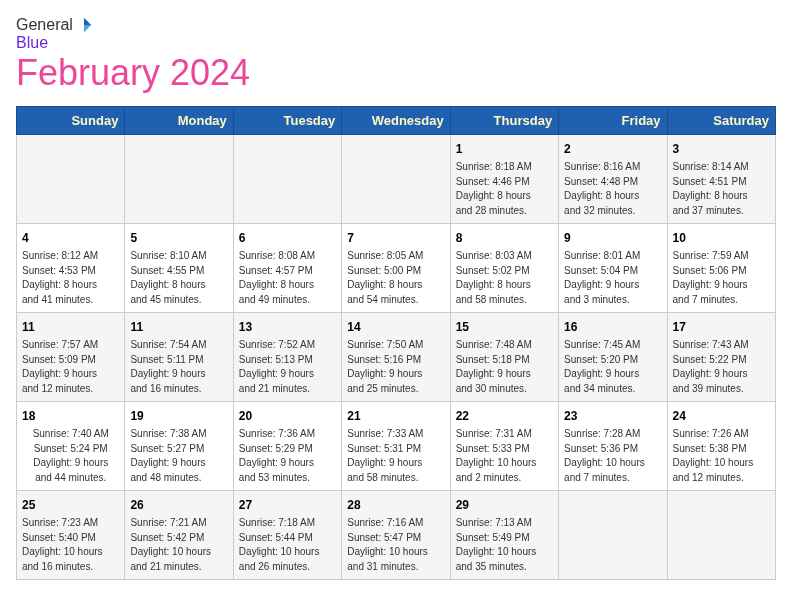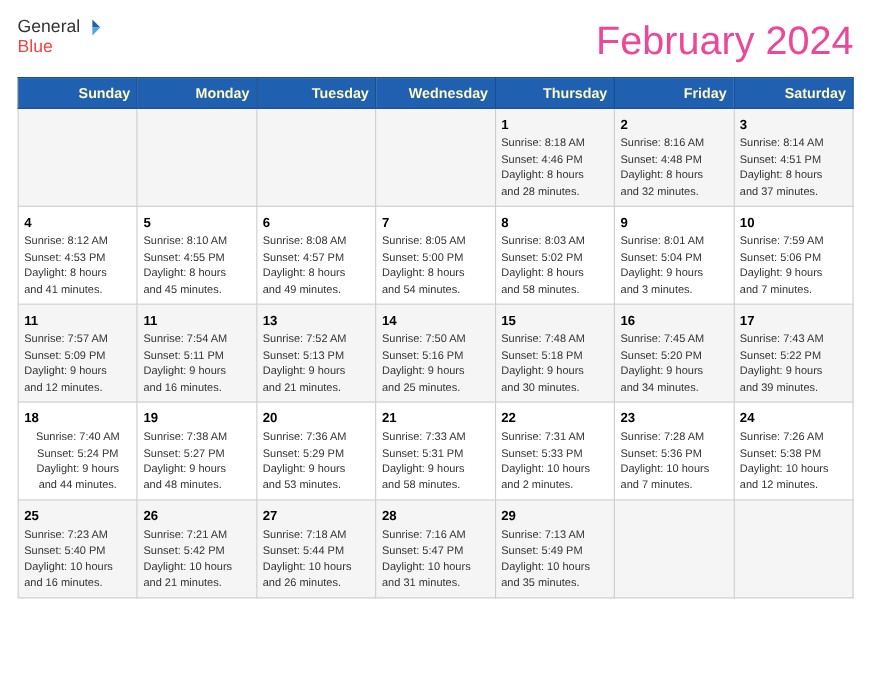--- a/index.html
+++ b/index.html
@@ -8,27 +8,28 @@
       background: #fff;
       width: 792px;
       min-height: 612px;
       padding: 16px;
     }
     .header-section {
       display: flex;
       justify-content: space-between;
       align-items: flex-start;
       margin-bottom: 12px;
+      flex-direction: column;
     }
     .logo {
       display: flex;
       align-items: center;
     }
     .logo-general { color: #333; }
-    .logo-blue { color: #ef4444; }
+    .logo-blue { color: #6d28d9; }
     .logo-icon {
       width: 18px;
       height: 18px;
       margin-left: 2px;
     }
     .title-section {
       text-align: right;
     }
     .month-title {
       font-size: 36px;

